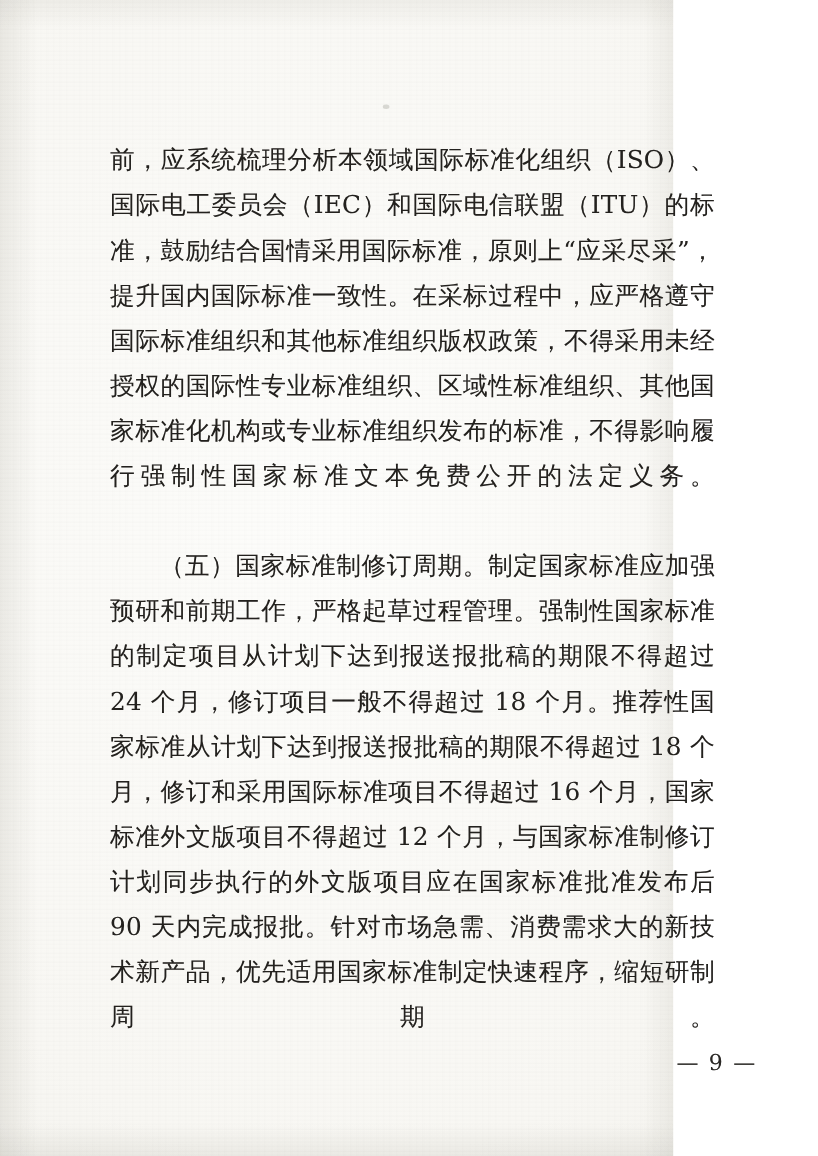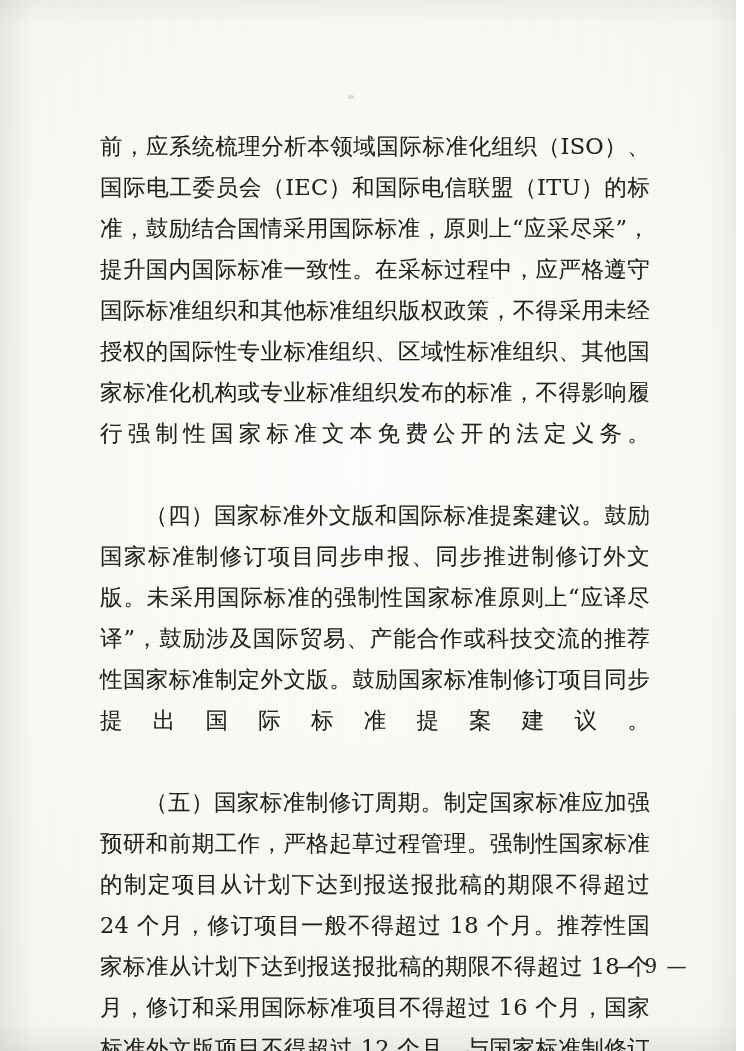--- a/index.html
+++ b/index.html
@@ -10,21 +10,21 @@
     width: 744px;
     height: 1051px;
     background: #ffffff;
     font-family: "DejaVu Serif", "Liberation Serif", serif;
     overflow: hidden;
   }
 
   
   #page-sheet {
     position: relative;
-    width: 736px;
+    width: 612px;
     height: 1051px;
     background:
       radial-gradient(ellipse 120% 90% at 50% 45%, #fdfdfb 0%, #f8f7f3 62%, #f2f1ec 88%, #eceae4 100%);
     box-sizing: border-box;
   }
 
   
   #scan-grain {
     position: absolute;
     inset: 0;
@@ -110,19 +110,18 @@
 <body>
 
 <div id="page-sheet">
 
   <div id="scan-edge-shade"></div>
   <div id="scan-grain"></div>
   <div id="scan-speck"></div>
 
   <div id="doc-body">
     <p class="para">前，应系统梳理分析本领域国际标准化组织（ISO）、国际电工委员会（IEC）和国际电信联盟（ITU）的标准，鼓励结合国情采用国际标准，原则上“应采尽采”，提升国内国际标准一致性。在采标过程中，应严格遵守国际标准组织和其他标准组织版权政策，不得采用未经授权的国际性专业标准组织、区域性标准组织、其他国家标准化机构或专业标准组织发布的标准，不得影响履行强制性国家标准文本免费公开的法定义务。</p>
-    <p class="para indent">（四）国家标准外文版和国际标准提案建议。鼓励国家标准制修订项目同步申报、同步推进制修订外文版。未采用国际标准的强制性国家标准原则上“应译尽译”，鼓励涉及国际贸易、产能合作或科技交流的推荐性国家标准制定外文版。鼓励国家标准制修订项目同步提出国际标准提案建议。</p>
     <p class="para indent">（五）国家标准制修订周期。制定国家标准应加强预研和前期工作，严格起草过程管理。强制性国家标准的制定项目从计划下达到报送报批稿的期限不得超过 24 个月，修订项目一般不得超过 18 个月。推荐性国家标准从计划下达到报送报批稿的期限不得超过 18 个月，修订和采用国际标准项目不得超过 16 个月，国家标准外文版项目不得超过 12 个月，与国家标准制修订计划同步执行的外文版项目应在国家标准批准发布后 90 天内完成报批。针对市场急需、消费需求大的新技术新产品，优先适用国家标准制定快速程序，缩短研制周期。</p>
   </div>
 
   <div id="page-number">— 9 —</div>
 
 </div>
 
 </body></html>

